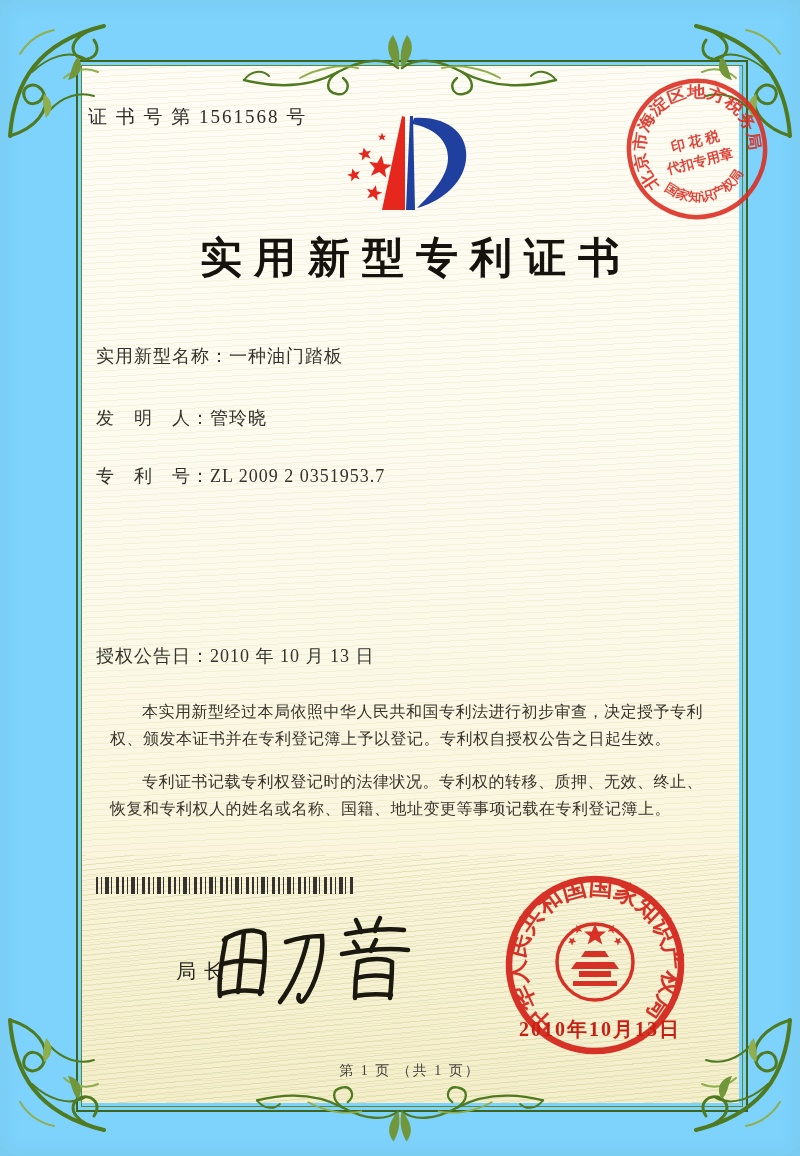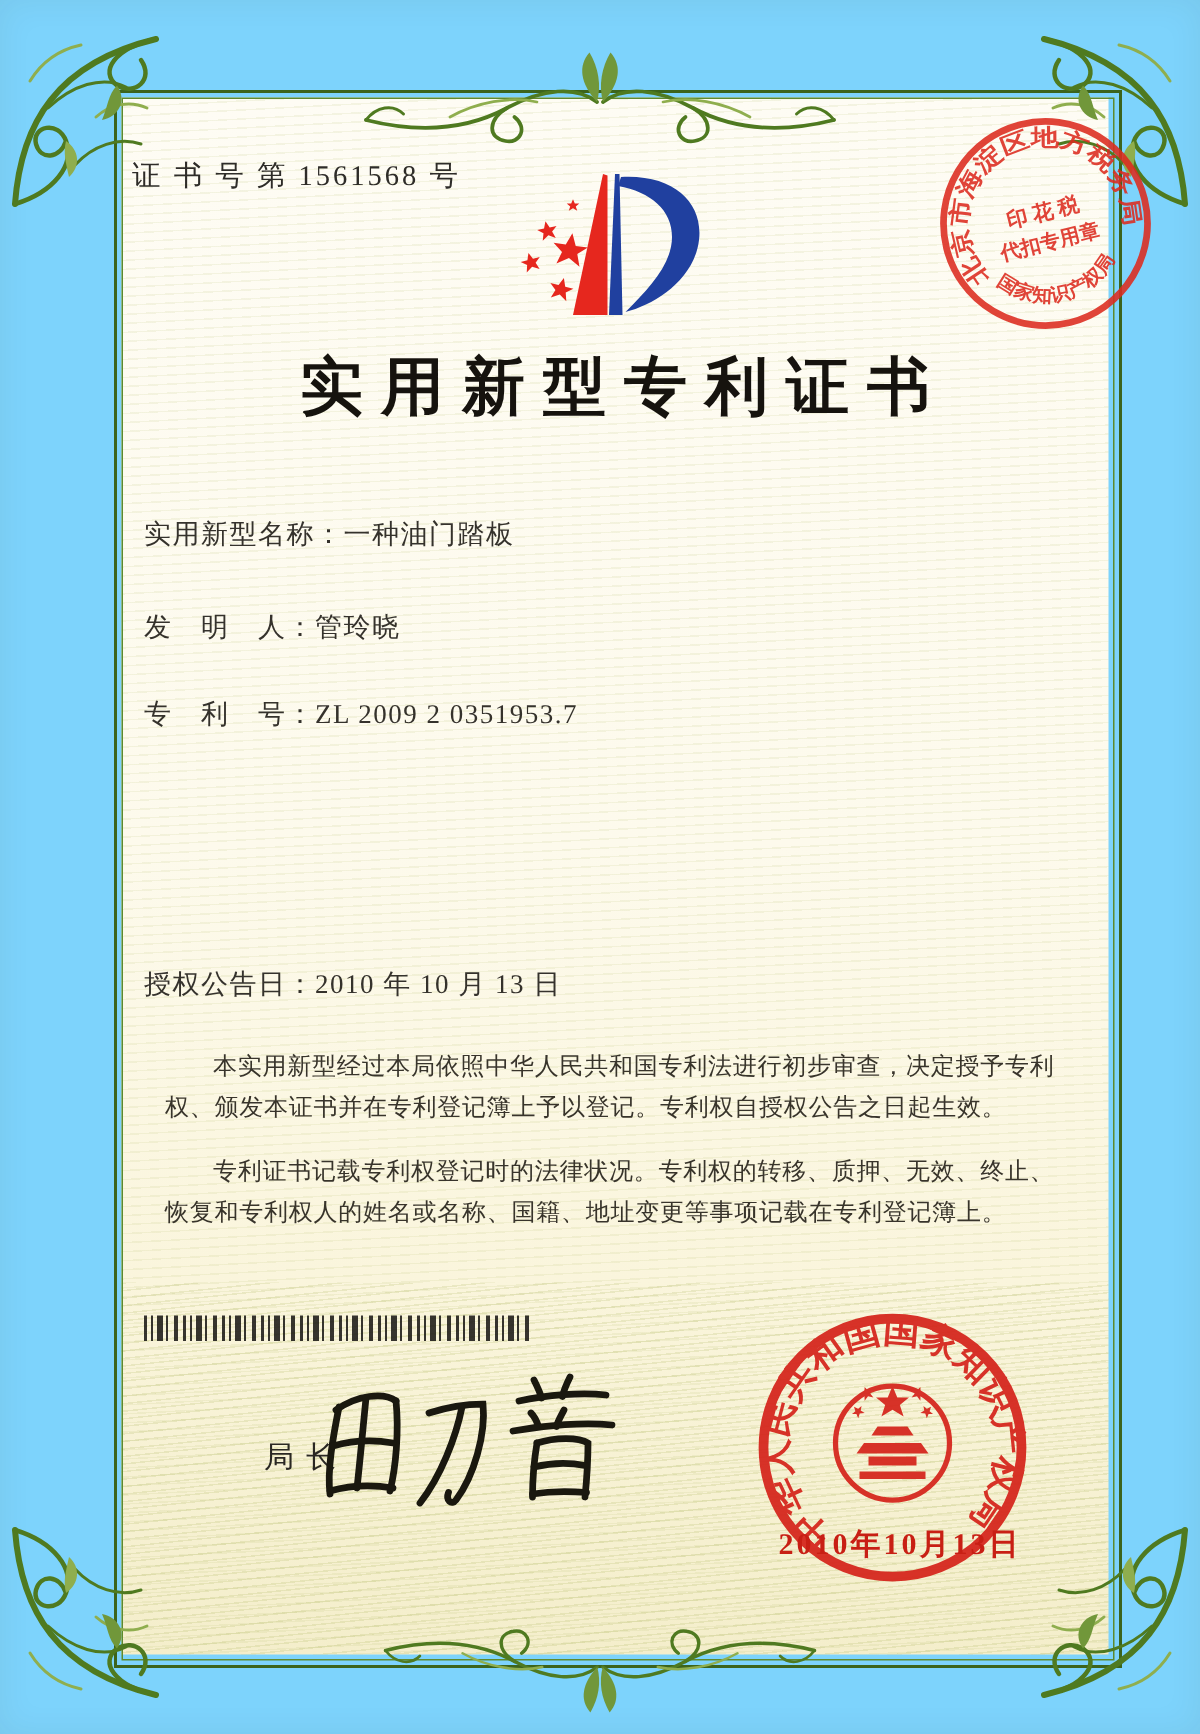--- a/index.html
+++ b/index.html
@@ -224,14 +224,15 @@
         <use href="#star" transform="translate(123,76) scale(0.38) rotate(40)"></use>
         <path d="M86,92 L114,92 L110,86 L90,86 Z"></path>
         <path d="M76,104 L124,104 L119,97 L81,97 Z"></path>
         <rect x="84" y="106" width="32" height="6"></rect>
         <rect x="78" y="116" width="44" height="5"></rect>
       </g>
     </g>
   </svg>
   <div class="seal-date">2010年10月13日</div>
 
+  <div class="footer">第 1 页 （共 1 页）</div>
 
 </div>
 
 </body></html>

